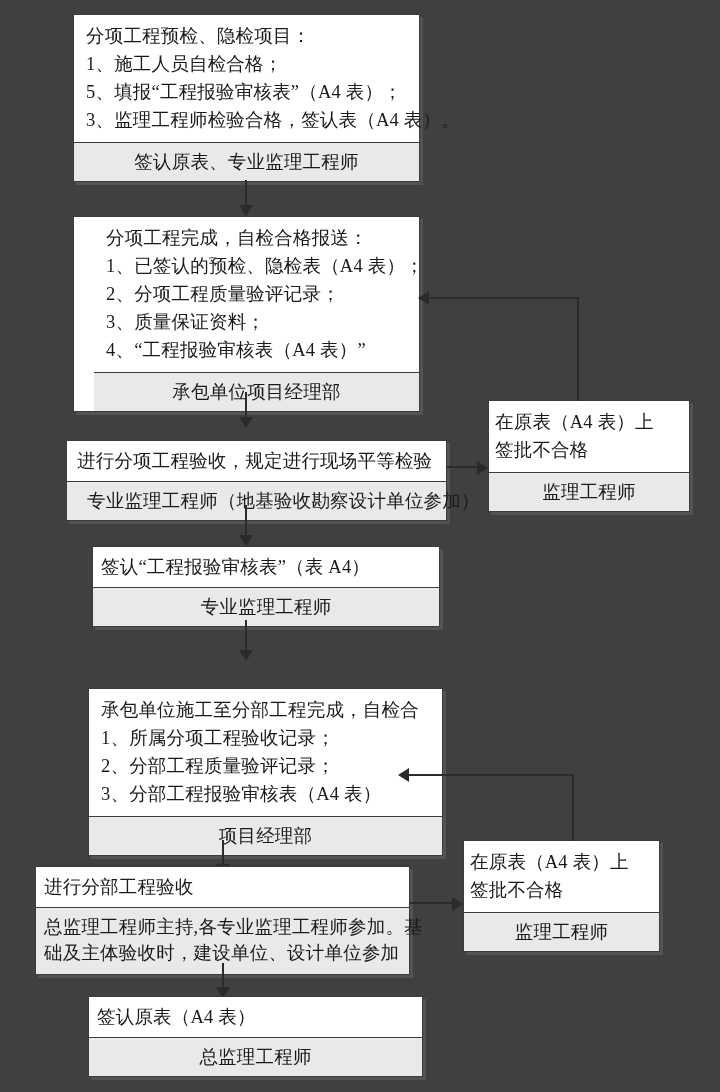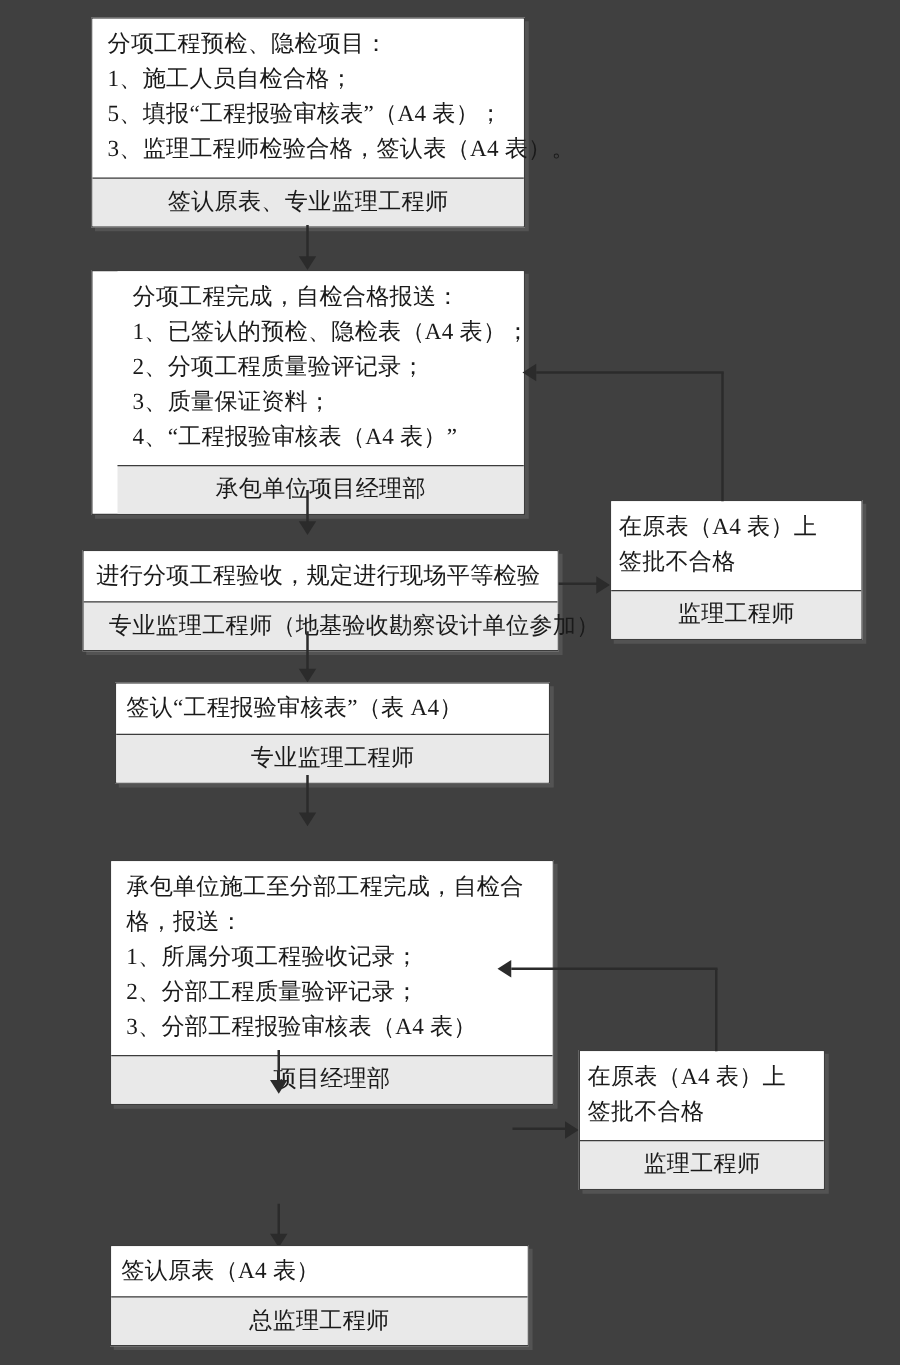--- a/index.html
+++ b/index.html
@@ -152,33 +152,41 @@
       <div class="line">专业监理工程师</div>
     </div>
   </div>
 
   <div class="conn vline" style="left:245px; top:620px; height:32px;"></div>
   <div class="arrow arrow-down" style="left:239px; top:650px;"></div>
 
   <div class="node" style="left:88px; top:688px; width:355px;">
     <div class="body">
       <div class="line">承包单位施工至分部工程完成，自检合</div>
-      <div class="line">格，报送：</div>
       <div class="line">1、所属分项工程验收记录；</div>
       <div class="line">2、分部工程质量验评记录；</div>
       <div class="line">3、分部工程报验审核表（A4 表）</div>
     </div>
     <div class="footer">
       <div class="line">项目经理部</div>
     </div>
   </div>
 
   <div class="conn vline" style="left:222px; top:840px; height:26px;"></div>
   <div class="arrow arrow-down" style="left:216px; top:864px;"></div>
 
+  <div class="node" style="left:35px; top:866px; width:375px;">
+    <div class="body" style="padding:6px 8px;">
+      <div class="line ctr">进行分部工程验收</div>
+    </div>
+    <div class="footer" style="text-align:left; padding:6px 8px 8px 8px;">
+      <div class="line">总监理工程师主持,各专业监理工程师参加。基</div>
+      <div class="line">础及主体验收时，建设单位、设计单位参加</div>
+    </div>
+  </div>
 
   <div class="conn hline" style="left:410px; top:902px; width:46px;"></div>
   <div class="arrow arrow-right" style="left:452px; top:897px;"></div>
 
   <div class="node" style="left:463px; top:840px; width:197px;">
     <div class="body ctr" style="padding:7px 6px 8px 6px;">
       <div class="line ctr">在原表（A4 表）上</div>
       <div class="line ctr">签批不合格</div>
     </div>
     <div class="footer">

